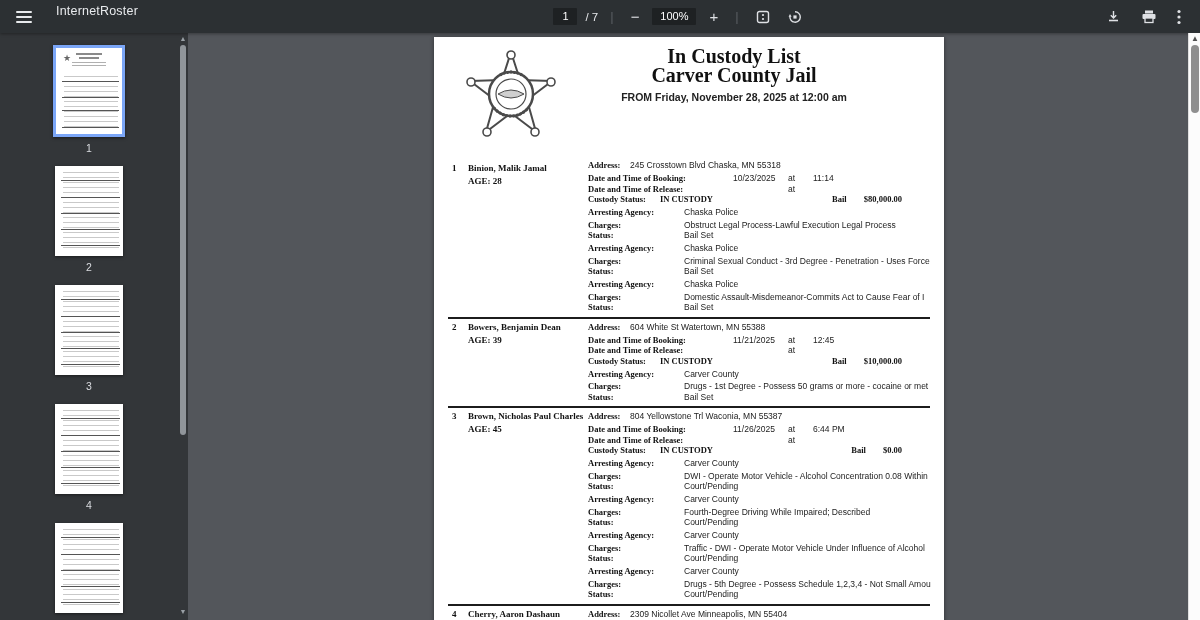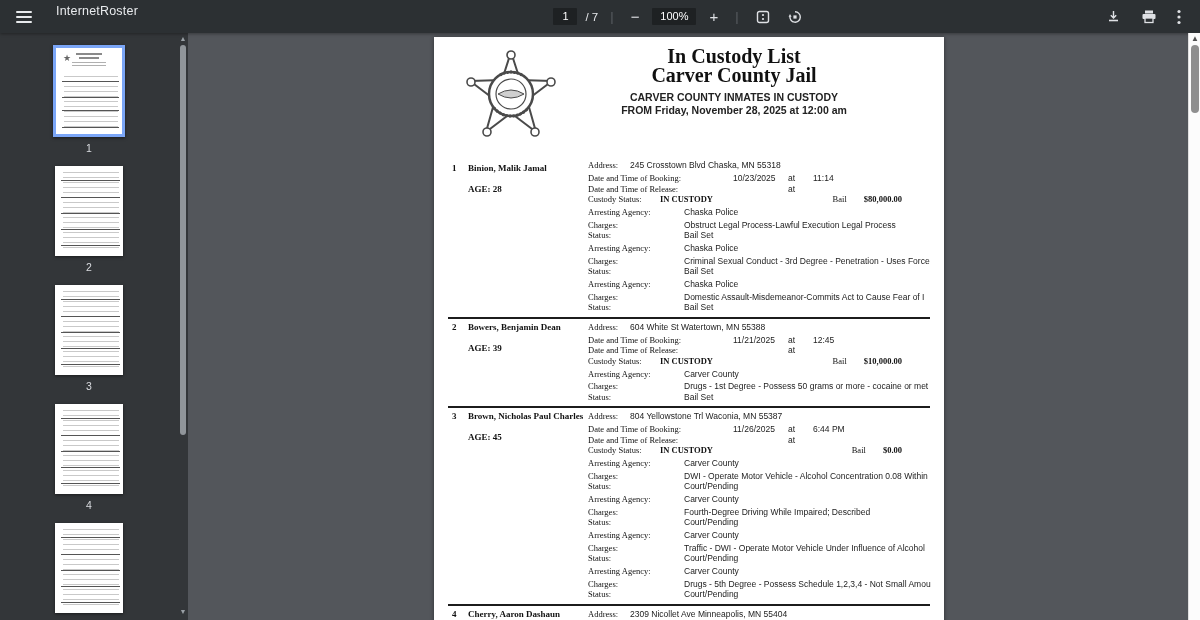--- a/index.html
+++ b/index.html
@@ -80,24 +80,24 @@
   .doc-sub div { white-space:nowrap; }
 
   
   .records { position:relative; }
   .record { position:relative; padding:3px 14px 4px 0; border-bottom:2px solid #1c1c1c; margin-left:14px; width:482px; }
   .record:first-child { padding-top:0; }
   .rec-left { position:absolute; left:4px; top:3px; width:150px;
               font-family:"Liberation Serif", serif; font-weight:bold; font-size:9px; color:#111; }
   .rec-num { position:absolute; left:0; top:0; }
   .rec-name { position:absolute; left:16px; top:0; white-space:nowrap; }
-  .rec-age { position:absolute; left:16px; top:21px; }
+  .rec-age { position:absolute; left:16px; top:13px; }
   .rec-right { margin-left:140px; }
   .line { display:flex; font-size:8.5px; line-height:10.5px; white-space:nowrap; }
-  .lbl { font-family:"Liberation Serif", serif; font-weight:normal; color:#111; flex:none; }
+  .lbl { font-family:"Liberation Serif", serif; font-weight:bold; color:#111; flex:none; }
   .val { color:#222; }
   .w-addr { width:42px; }
   .w-dt { width:145px; }
   .w-cs { width:72px; }
   .w-ch { width:96px; }
   .col-date { width:55px; color:#222; }
   .col-at { width:25px; color:#222; }
   .line.addr { line-height:11px; margin-bottom:2px; }
   .line.custody .val { font-family:"Liberation Serif", serif; font-weight:bold; color:#111; }
   .bail-group { margin-left:auto; margin-right:14px; display:flex; gap:17px; }
@@ -250,21 +250,20 @@
           <circle cx="47" cy="46" r="22" fill="#fff" stroke="#4a4a4a" stroke-width="2.5"></circle>
           <circle cx="47" cy="46" r="15" fill="#fff" stroke="#4a4a4a" stroke-width="1.2"></circle>
           <path d="M34 46 q13 -8 26 0 q-13 8 -26 0 Z" fill="#cfcfcf" stroke="#4a4a4a" stroke-width="1"></path>
           <path d="M36 27 a22 22 0 0 1 22 0" fill="none" stroke="#4a4a4a" stroke-width="3" stroke-dasharray="2 1.5"></path>
           <path d="M30 60 a22 22 0 0 0 34 0" fill="none" stroke="#4a4a4a" stroke-width="3" stroke-dasharray="2 1.5"></path>
         </svg>
         <div class="doc-titles">
           <div class="doc-title">In Custody List</div>
           <div class="doc-title">Carver County Jail</div>
           <div class="doc-sub">
-            <div>CARVER COUNTY INMATES IN CUSTODY</div>
             <div>FROM Friday, November 28, 2025 at 12:00 am</div>
           </div>
         </div>
       </div>
       <div class="records" id="records">
           <div class="record">
             <div class="rec-left">
               <span class="rec-num">1</span>
               <span class="rec-name">Binion, Malik Jamal</span>
               <span class="rec-age">AGE:  28</span>

